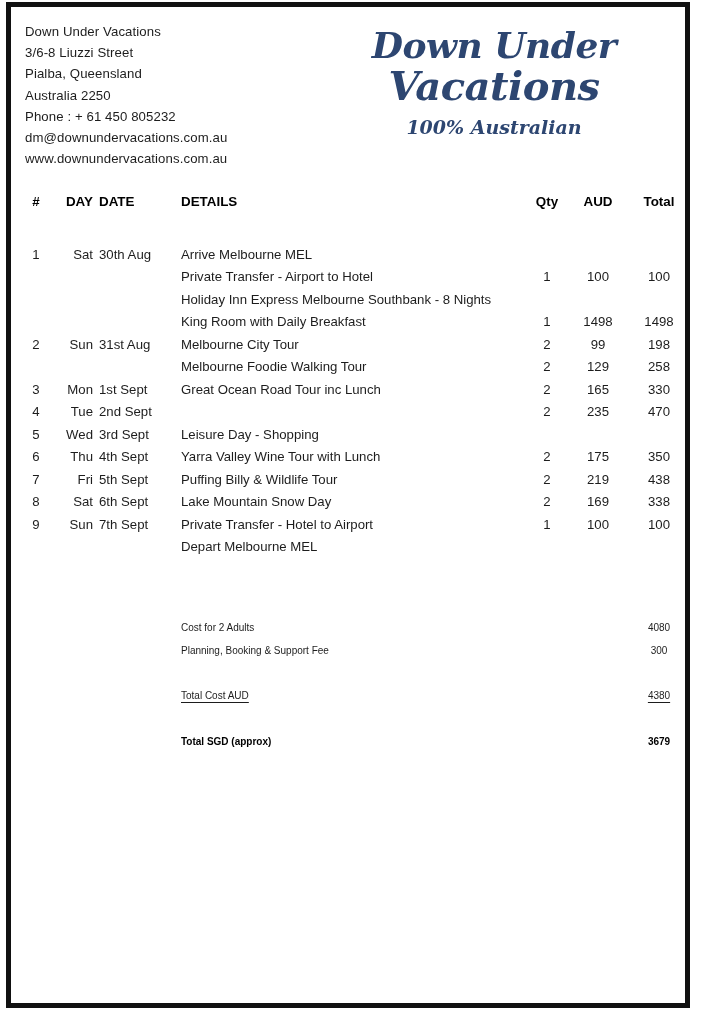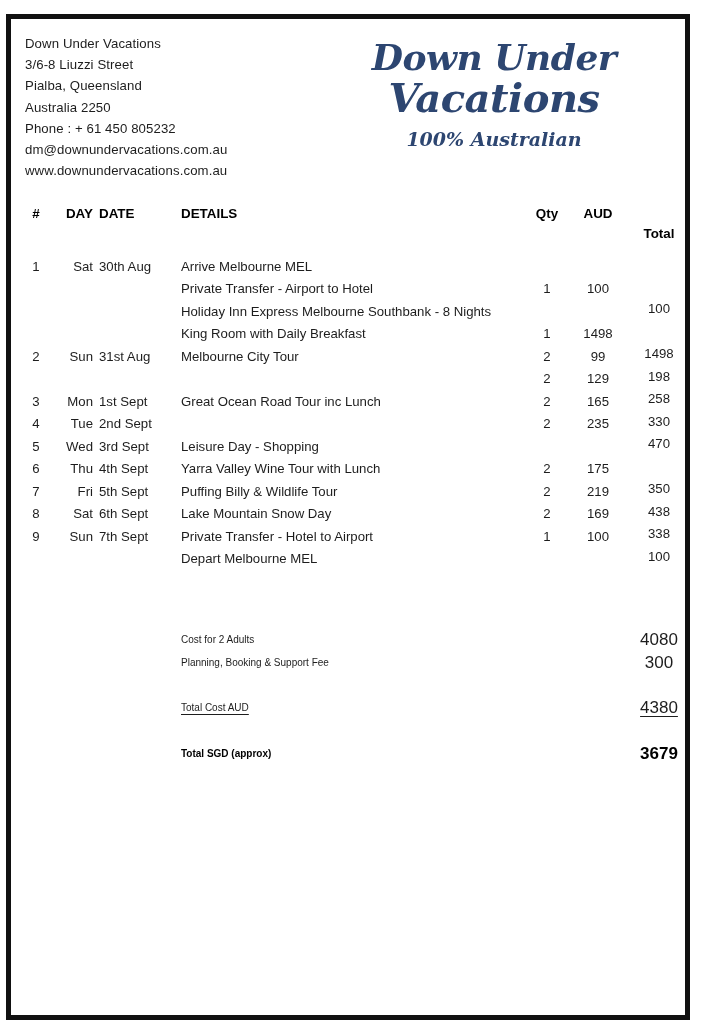--- a/index.html
+++ b/index.html
@@ -11,21 +11,21 @@
     width: 702px;
     height: 1024px;
     font-family: "Liberation Sans", sans-serif;
     color: #1a1a1a;
     overflow: hidden;
   }
 
   .page {
     position: absolute;
     left: 6px;
-    top: 14px;
+    top: 2px;
     width: 684px;
     height: 1006px;
     box-sizing: border-box;
     border: 5px solid #111111;
     background: #ffffff;
   }
 
   .inner {
     position: absolute;
     left: 0;
@@ -102,21 +102,21 @@
     white-space: nowrap;
     color: #1d1d1d;
   }
 
   .c-num   { left: 0px;   width: 22px; text-align: center; }
   .c-day   { left: 26px;  width: 42px; text-align: right; }
   .c-date  { left: 74px;  width: 80px; text-align: left; }
   .c-det   { left: 156px; width: 350px; text-align: left; }
   .c-qty   { left: 500px; width: 44px; text-align: center; }
   .c-aud   { left: 546px; width: 54px; text-align: center; }
-  .c-tot   { left: 606px; width: 56px; text-align: center; margin-top: 20px; }
+  .c-tot   { left: 606px; width: 56px; text-align: center; }
 
   .hdr .cell {
     font-weight: bold;
     font-size: 13.4px;
     color: #000000;
   }
   .hdr .c-det { text-align: left; }
 
   .hdr-gap { height: 30px; }
 
@@ -137,21 +137,21 @@
     font-size: 10px;
     line-height: 18px;
     white-space: nowrap;
     color: #1d1d1d;
   }
   .t-value {
     position: absolute;
     left: 606px;
     width: 56px;
     text-align: center;
-    font-size: 17px;
+    font-size: 10px;
     line-height: 18px;
     color: #1d1d1d;
   }
   .spacer-sm { height: 23px; }
   .underline { text-decoration: underline; text-underline-offset: 3px; }
   .bold { font-weight: bold; color: #000; }
 </style>
 </head>
 <body>
 
@@ -228,20 +228,21 @@
             <div class="cell c-date">31st Aug</div>
             <div class="cell c-det">Melbourne City Tour</div>
             <div class="cell c-qty">2</div>
             <div class="cell c-aud">99</div>
             <div class="cell c-tot">198</div>
           </div>
           <div class="row">
             <div class="cell c-num"></div>
             <div class="cell c-day"></div>
             <div class="cell c-date"></div>
+            <div class="cell c-det">Melbourne Foodie Walking Tour</div>
             <div class="cell c-qty">2</div>
             <div class="cell c-aud">129</div>
             <div class="cell c-tot">258</div>
           </div>
           <div class="row">
             <div class="cell c-num">3</div>
             <div class="cell c-day">Mon</div>
             <div class="cell c-date">1st Sept</div>
             <div class="cell c-det">Great Ocean Road Tour inc Lunch</div>
             <div class="cell c-qty">2</div>

